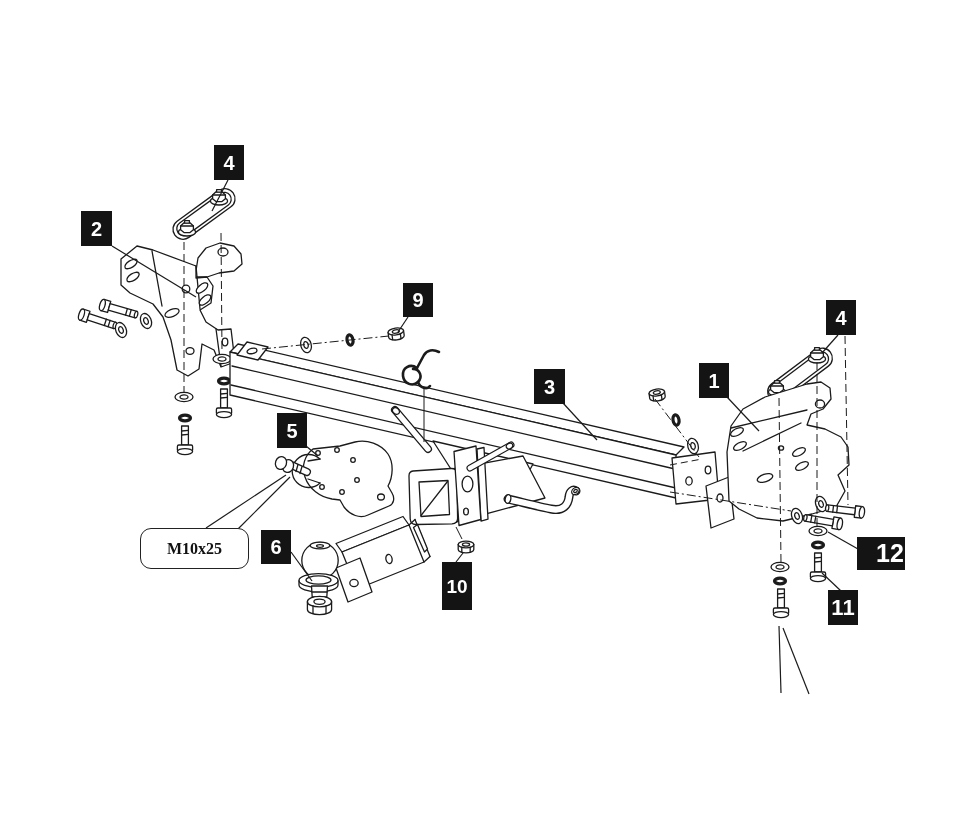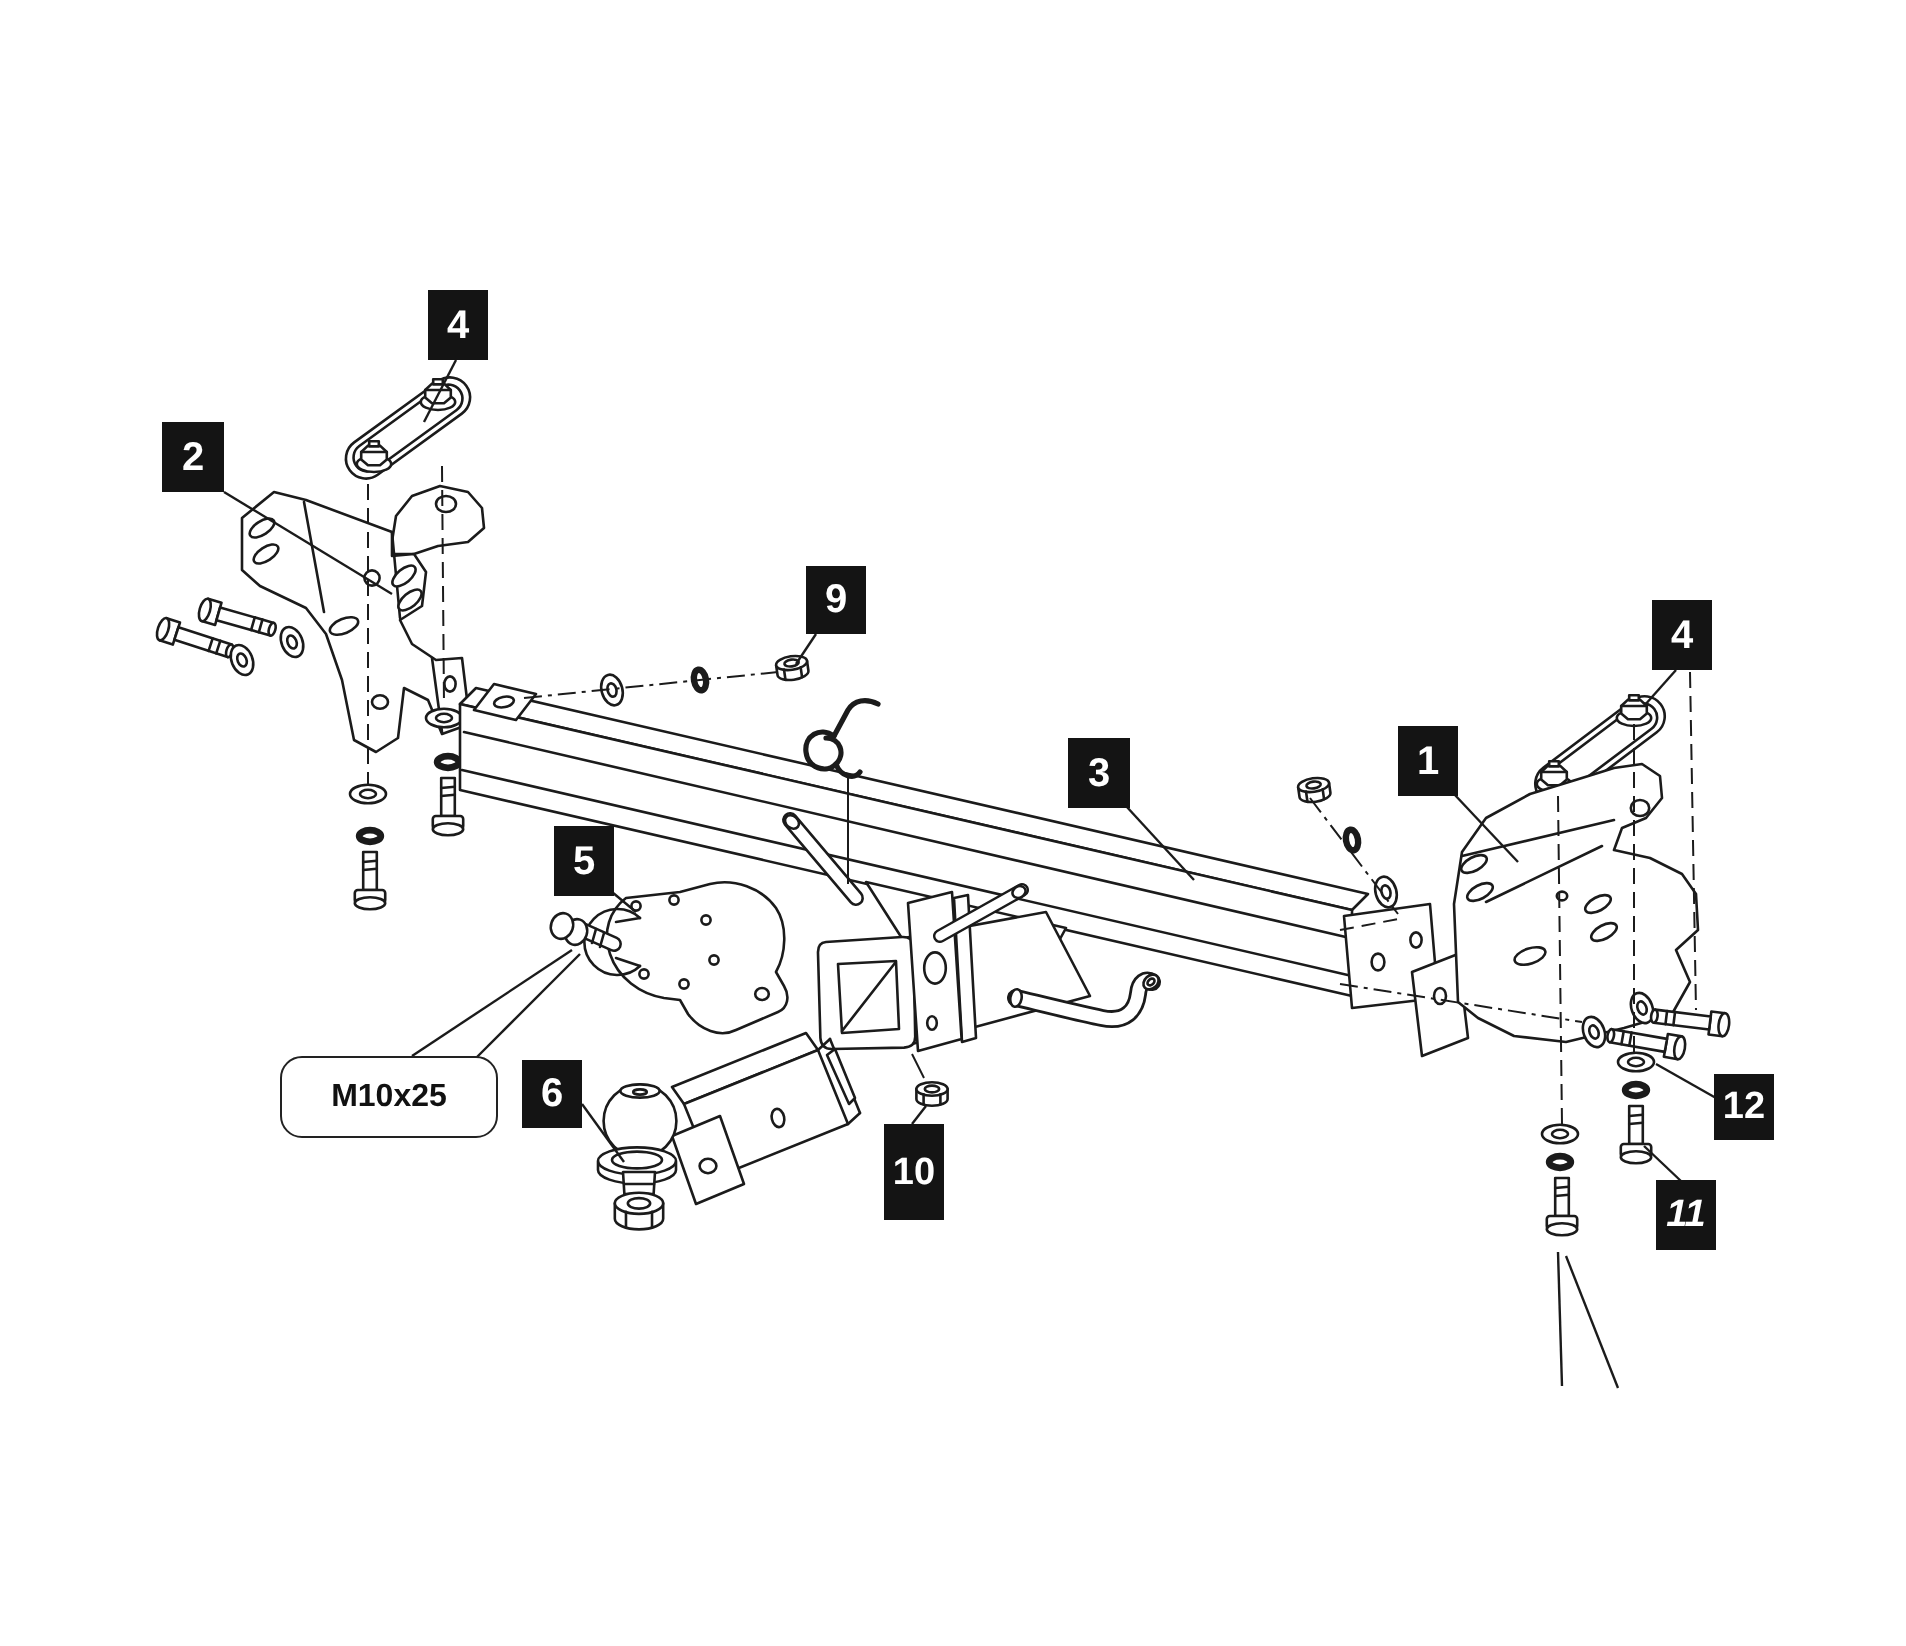--- a/index.html
+++ b/index.html
@@ -276,18 +276,18 @@
 
   <div class="part-label" style="left:214px;top:145px;">4</div>
   <div class="part-label" style="left:81px;top:211px;width:31px;">2</div>
   <div class="part-label" style="left:403px;top:283px;height:34px;">9</div>
   <div class="part-label" style="left:534px;top:369px;width:31px;">3</div>
   <div class="part-label" style="left:699px;top:363px;">1</div>
   <div class="part-label" style="left:826px;top:300px;">4</div>
   <div class="part-label" style="left:277px;top:413px;">5</div>
   <div class="part-label" style="left:261px;top:530px;height:34px;">6</div>
   <div class="part-label" style="left:442px;top:562px;height:48px;font-size:19px;">10</div>
-  <div class="part-label" style="left:857px;top:537px;height:33px;font-size:19px;">12</div>
-  <div class="part-label" style="left:828px;top:590px;font-size:19px;font-style:italic;">11</div>
-
-  <div class="callout" style="left:140px;top:528px;width:107px;height:39px;">M10x25</div>
+  <div class="part-label" style="left:857px;top:537px;height:33px;font-size:25px;padding-left:18px;">12</div>
+  <div class="part-label" style="left:828px;top:590px;font-size:22px;">11</div>
+
+  <div class="callout" style="left:140px;top:528px;width:107px;height:39px;font-family:Liberation Serif, serif;">M10x25</div>
 
 </div>
 
 </body></html>

